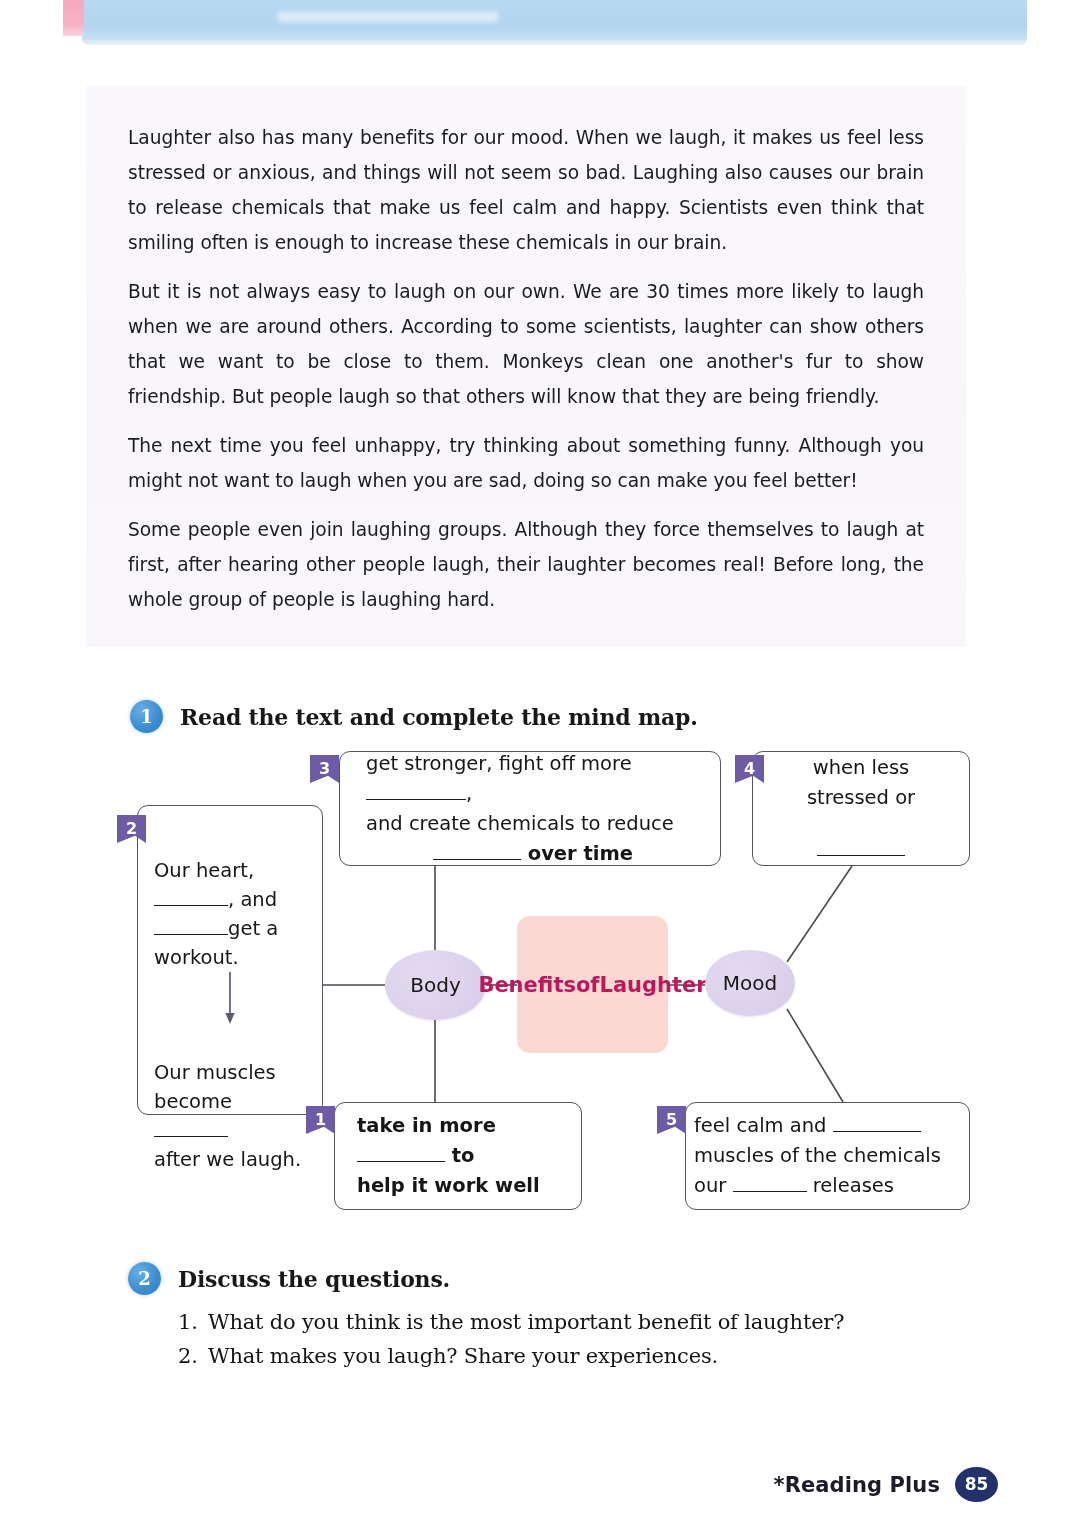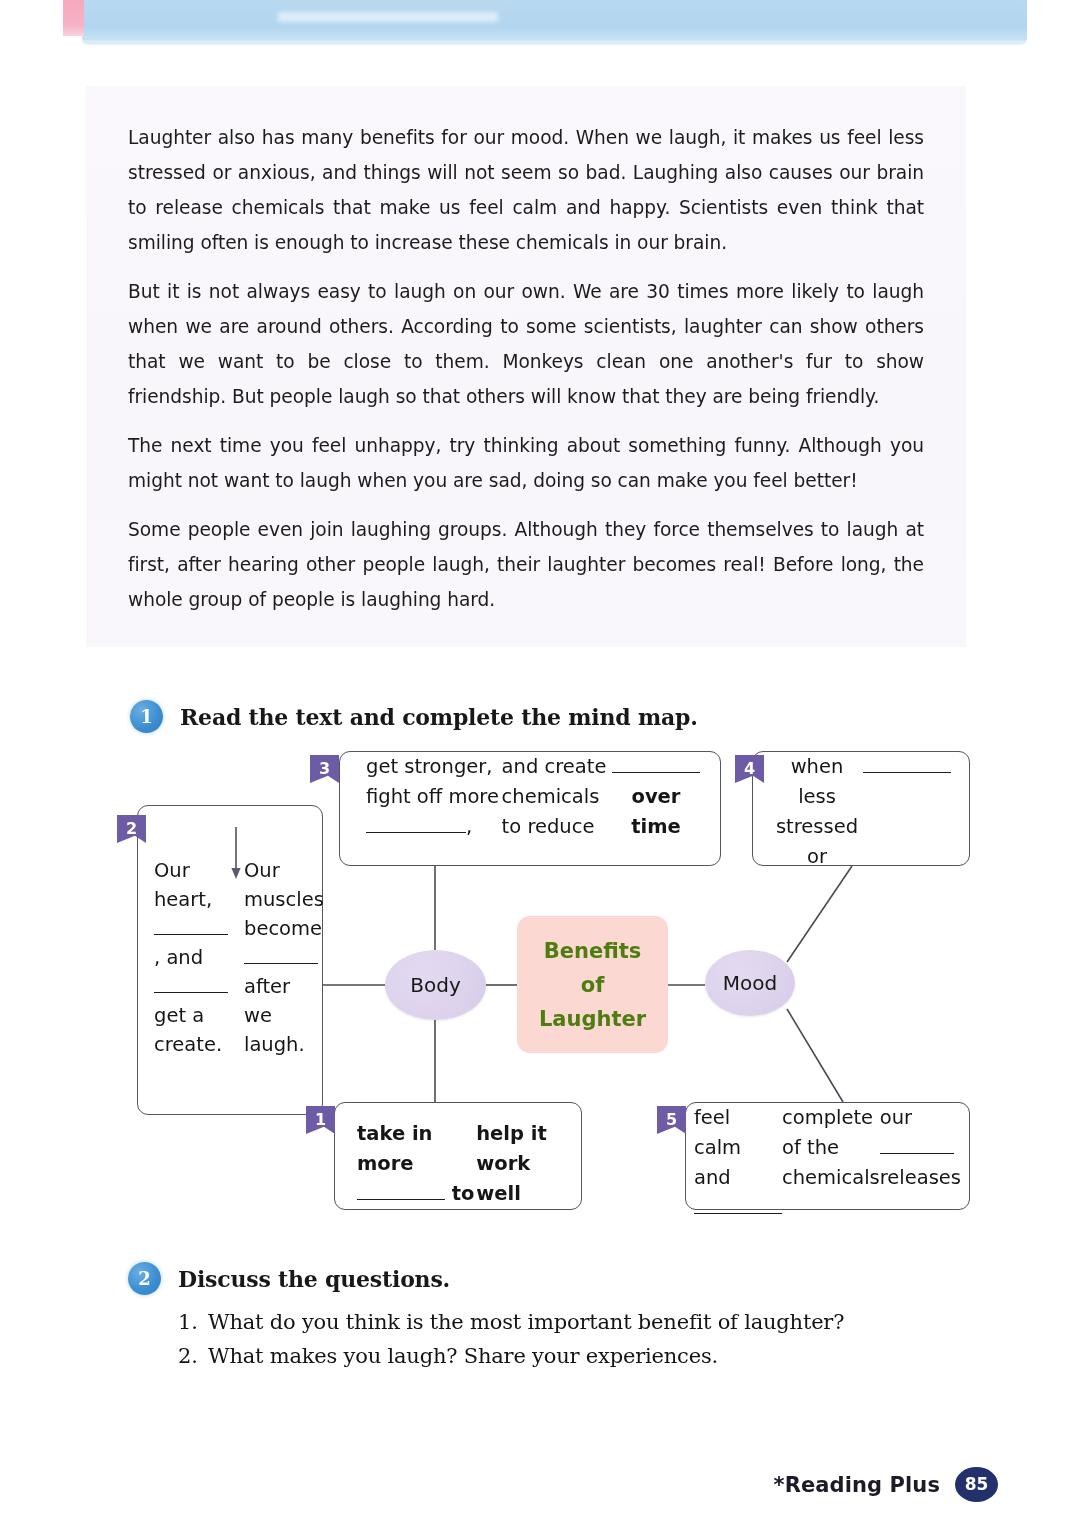--- a/index.html
+++ b/index.html
@@ -124,20 +124,21 @@
     left: 0; top: 0;
     width: 1080px; height: 500px;
   }
 
   .mm-box {
     position: absolute;
     background: #ffffff;
     border: 1.6px solid #55555e;
     border-radius: 11px;
     display: flex;
+    flex-direction: column;
     justify-content: center;
     font-size: 19.5px;
     line-height: 30px;
     color: #161616;
   }
   .mm-tag {
     position: absolute;
     width: 29px; height: 28px;
     background: #6e5ba6;
     color: #ffffff;
@@ -197,27 +198,27 @@
   #node-body { left: 385px; top: 215px; width: 101px; height: 70px; }
   #node-mood { left: 705px; top: 215px; width: 90px; height: 66px; }
 
   .mm-center {
     position: absolute;
     left: 517px; top: 181px;
     width: 151px; height: 137px;
     background: #fbd8d2;
     border-radius: 13px;
     display: flex;
-    flex-direction: column;
+    flex-direction: row;
     align-items: center;
     justify-content: center;
     font-weight: bold;
     font-size: 21px;
     line-height: 34px;
-    color: #4d7c0f;
+    color: #be185d;
     z-index: 3;
   }
 
   
   .footer {
     position: absolute;
     right: 82px; bottom: 26px;
     display: flex;
     align-items: center;
     gap: 15px;
@@ -309,21 +310,21 @@
   <div class="mm-tag" style="left:117px; top:80px;">2</div>
   <div class="mm-box" id="box2">
     <div class="seg">
       <div>Our heart,</div>
       <div>
         <span class="blank bl-sm"></span><span>, and</span>
       </div>
       <div>
         <span class="blank bl-sm"></span><span>get a</span>
       </div>
-      <div>create.</div>
+      <div>workout.</div>
     </div>
 
     <div class="arrow-zone">
       <svg width="16" height="54" viewBox="0 0 16 54">
         <line x1="8" y1="0" x2="8" y2="42" stroke="#5a5a70" stroke-width="1.7"></line>
         <polygon points="8,52 3.4,41 12.6,41" fill="#5a5a70"></polygon>
       </svg>
     </div>
 
     <div class="seg">
@@ -355,21 +356,21 @@
     </div>
     <div>help it work well</div>
   </div>
 
   <div class="mm-tag" style="left:657px; top:371px;">5</div>
   <div class="mm-box" id="box5">
     <div>
       <span>feel calm and</span>
       <span class="blank bl-md"></span>
     </div>
-    <div>complete of the chemicals</div>
+    <div>muscles of the chemicals</div>
     <div>
       <span>our</span>
       <span class="blank bl-sm"></span>
       <span>releases</span>
     </div>
   </div>
 
 </div>
 
 <div class="ex-head" id="ex2-head">

